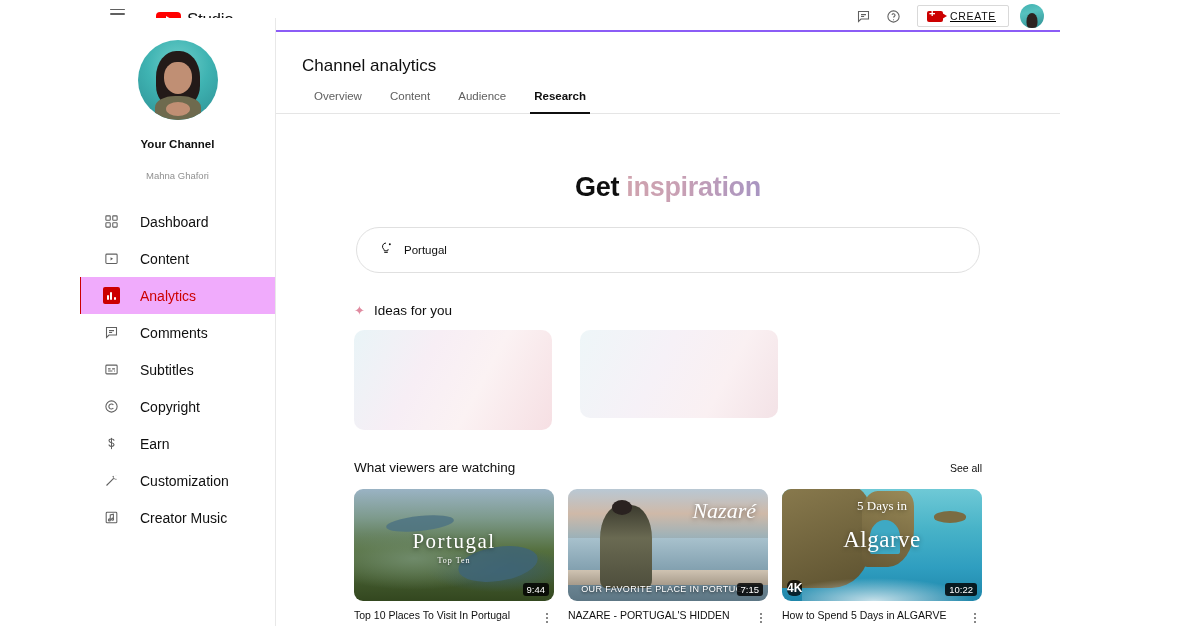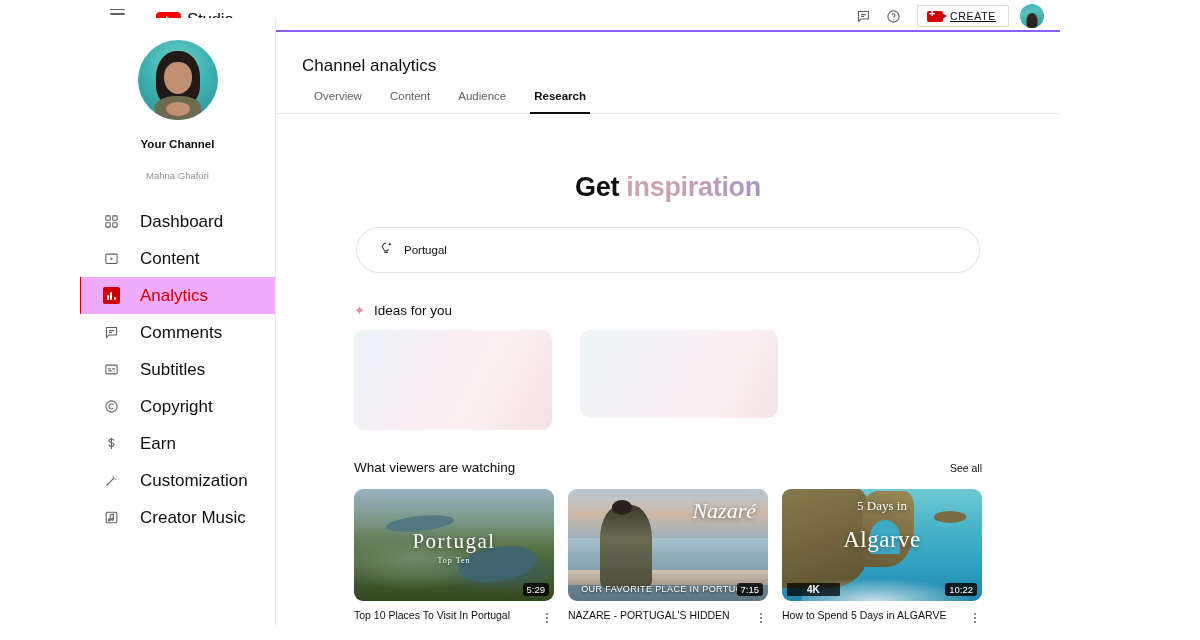--- a/index.html
+++ b/index.html
@@ -75,21 +75,21 @@
   .ch-name { font-size: 11.5px; font-weight: 700; color: #0f0f0f; line-height: 1.4; }
   .ch-handle { font-size: 9.5px; color: #909090; margin-top: 18px; }
 
   .nav-list { margin-top: 8px; }
   .nav-item {
     position: relative; display: flex; align-items: center; height: 37px;
     padding-left: 22px; gap: 20px; cursor: pointer; text-decoration: none;
   }
   .nav-item .nav-ico { width: 18px; height: 18px; flex: 0 0 18px;
     display: flex; align-items: center; justify-content: center; color: #606060; }
-  .nav-item .nav-label { font-size: 17px; color: #0f0f0f; white-space: nowrap; }
+  .nav-item .nav-label { font-size: 14px; color: #0f0f0f; white-space: nowrap; }
   .nav-item.active { background: #f0abfc; }
   .nav-item.active:before {
     content: ""; position: absolute; left: -2px; top: 0; width: 3px; height: 100%;
     background: #cc0000;
   }
   .nav-item.active .nav-label { color: #cc0000; }
   .nav-ico-analytics { width: 17px; height: 17px; background: #cc0000; border-radius: 2px;
     display: flex; align-items: flex-end; justify-content: center; gap: 1.5px; padding-bottom: 4px; }
   .nav-ico-analytics i { display: block; width: 2px; background: #fff; border-radius: 1px; }
   .nav-ico-analytics i:nth-child(1) { height: 5px; }
@@ -139,21 +139,21 @@
   .sec-title2 { font-size: 13.5px; color: #0f0f0f; }
   .see-all { margin-left: auto; font-size: 10.5px; color: #0f0f0f; cursor: pointer; }
 
   .vid-row { display: flex; gap: 14px; margin: 14px 0 0 78px; }
   .vid { width: 200px; }
   .thumb { position: relative; width: 200px; height: 112px; border-radius: 9px;
     overflow: hidden; cursor: pointer; background: #2a3b2a; }
   .dur { position: absolute; right: 5px; bottom: 5px; background: rgba(0,0,0,.82);
     color: #fff; font-size: 9.5px; padding: 1px 4px; border-radius: 3px; font-weight: 500; }
   .badge4k { position: absolute; left: 5px; bottom: 5px; background: rgba(0,0,0,.75);
-    color: #fff; font-size: 10px; padding: 1px 20px; border-radius: 1px; font-weight: 700; }
+    color: #fff; font-size: 12px; padding: 1px 0; border-radius: 6px; font-weight: 700; }
   .vid-meta { display: flex; align-items: flex-end; margin-top: 8px; }
   .vid-title { font-size: 10.5px; color: #0f0f0f; line-height: 1.3; flex: 1;
     overflow: hidden; white-space: nowrap; text-overflow: ellipsis; }
   .kebab { width: 14px; flex: 0 0 14px; display: flex; flex-direction: column; align-items: center;
     gap: 2px; padding-top: 3px; cursor: pointer; }
   .kebab i { width: 2px; height: 2px; border-radius: 50%; background: #606060; display: block; }
 
   
   .t1 { background:
       radial-gradient(ellipse 70% 40% at 30% 62%, #6f8a6a 0%, rgba(111,138,106,0) 70%),
@@ -403,21 +403,21 @@
       </div>
 
       <div class="vid-row">
 
         <div class="vid">
           <div class="thumb t1">
             <span class="lake l1"></span>
               <span class="lake l2"></span>
             <span class="tt">Portugal</span>
             <span class="st">Top Ten</span>
-            <span class="dur">5:29</span>
+            <span class="dur">9:44</span>
           </div>
           <div class="vid-meta">
             <span class="vid-title">Top 10 Places To Visit In Portugal</span>
             <span class="kebab">
                 <i></i>
                 <i></i>
                 <i></i>
               </span>
           </div>
         </div>

